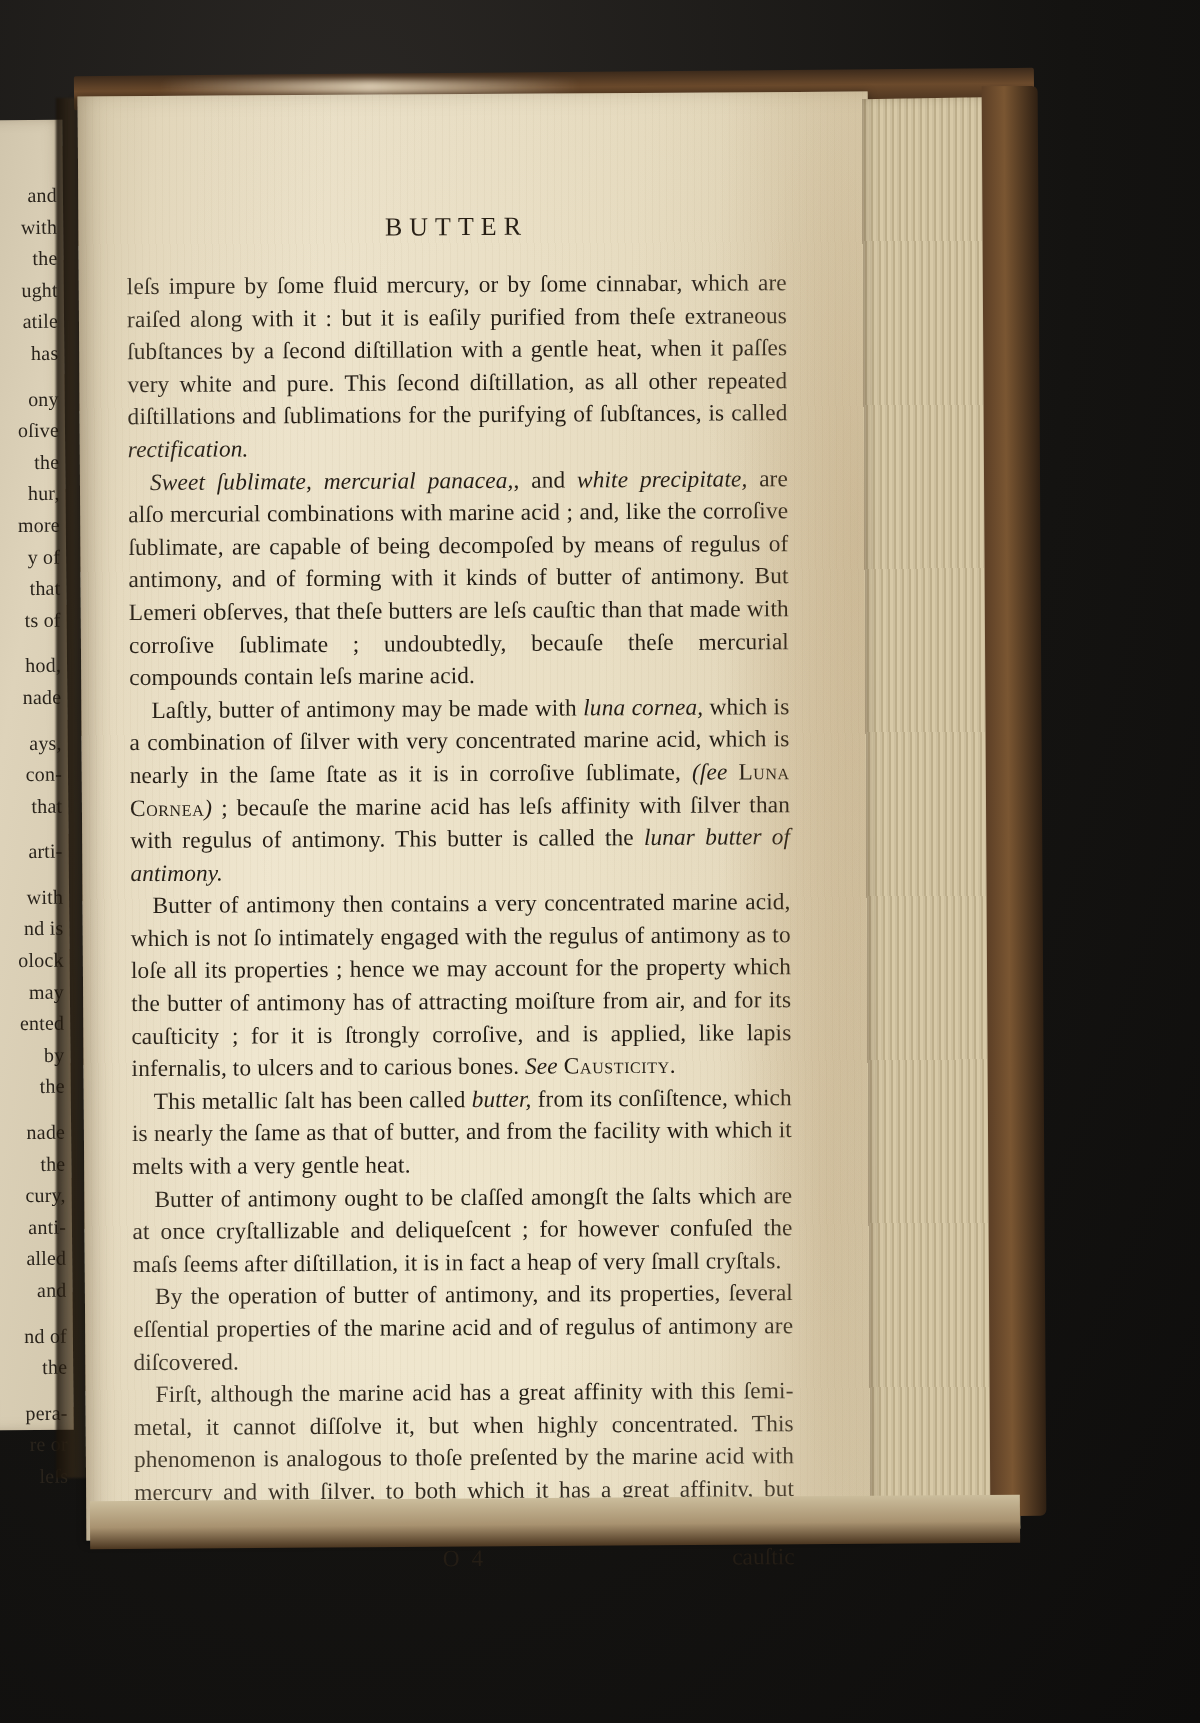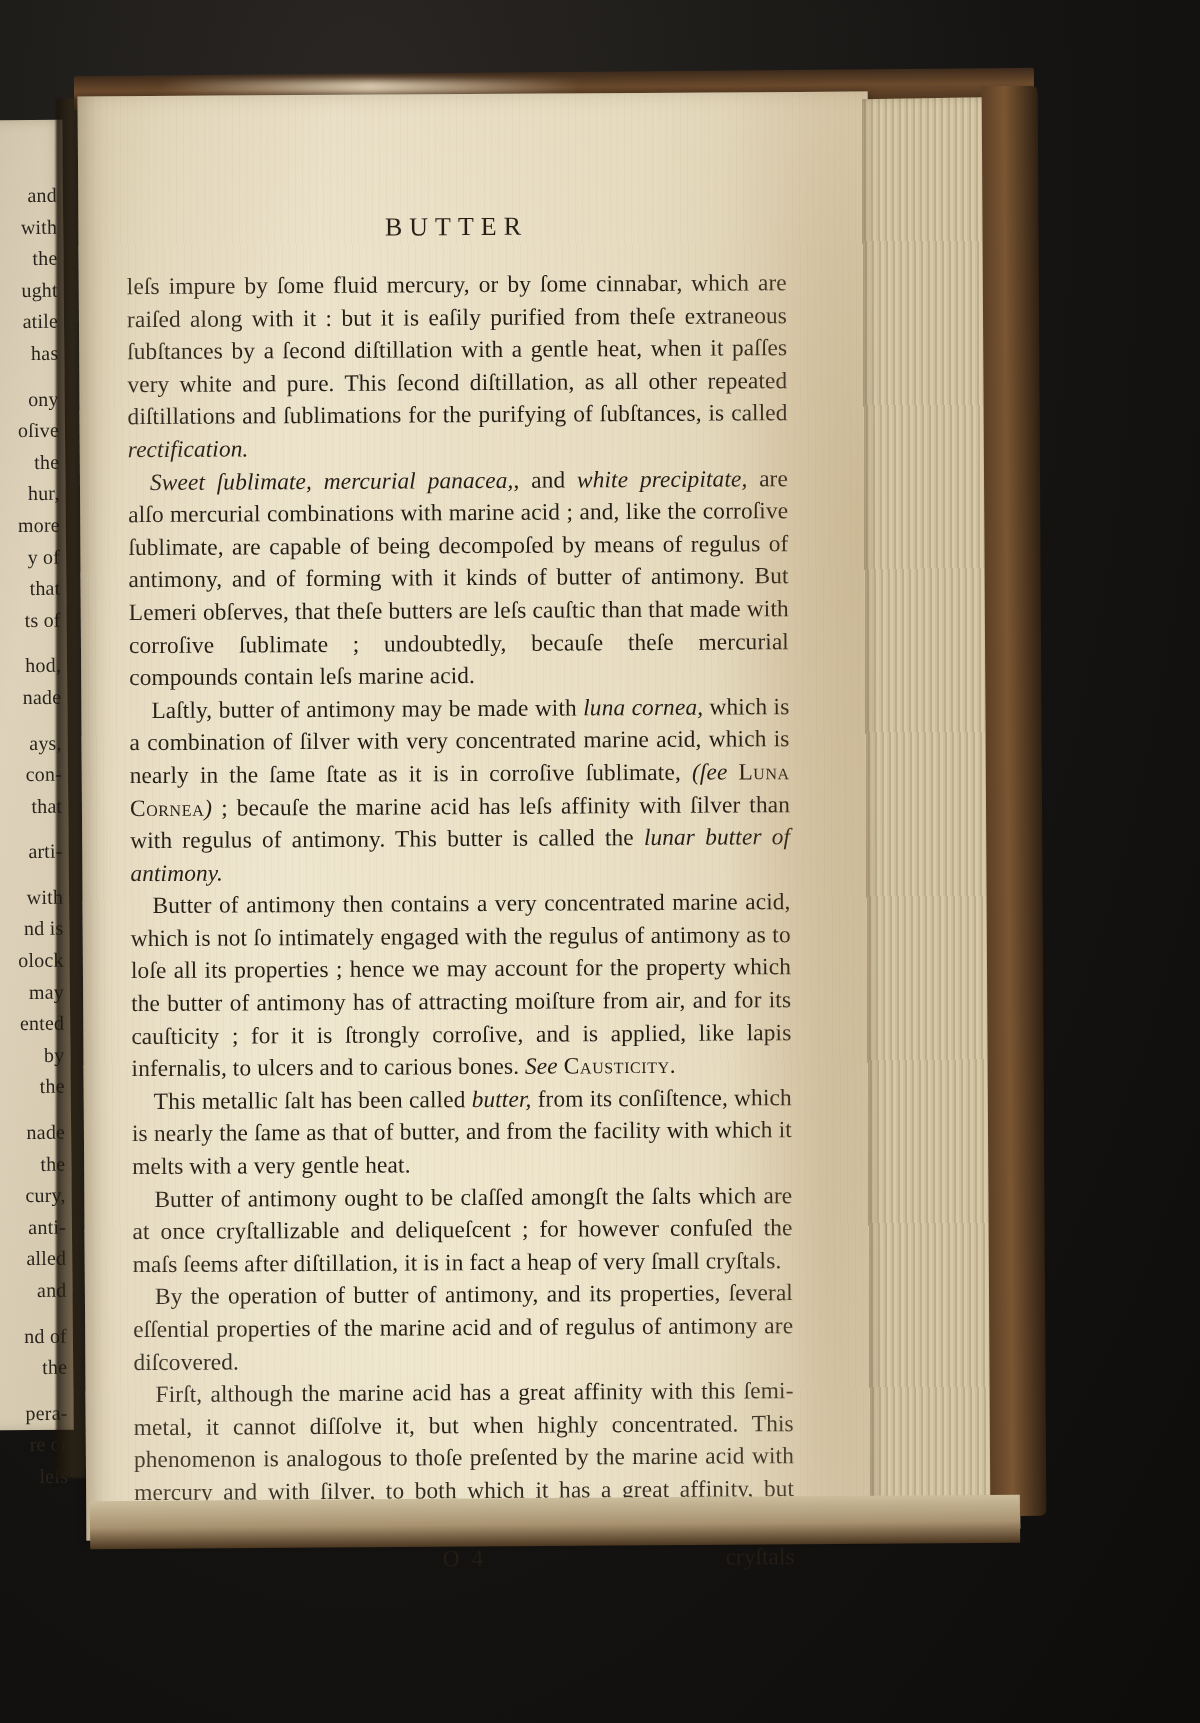--- a/index.html
+++ b/index.html
@@ -305,21 +305,21 @@
           <p class="indent"><span>Laſtly, butter of antimony may be made with </span><span class="it">luna cornea,</span><span> which is a combination of ſilver with very concentrated marine acid, which is nearly in the ſame ſtate as it is in corroſive ſublimate, </span><span class="it">(ſee </span><span class="sc">Luna Cornea</span><span class="it">)</span><span> ; becauſe the marine acid has leſs affinity with ſilver than with regulus of antimony.  This butter is called the </span><span class="it">lunar butter of antimony.</span></p>
           <p class="indent"><span>Butter of antimony then contains a very concentrated marine acid, which is not ſo intimately engaged with the regulus of antimony as to loſe all its properties ; hence we may account for the property which the butter of antimony has of attracting moiſture from air, and for its cauſticity ; for it is ſtrongly corroſive, and is applied, like lapis infernalis, to ulcers and to carious bones.  </span><span class="it">See </span><span class="sc">Causticity.</span></p>
           <p class="indent"><span>This metallic ſalt has been called </span><span class="it">butter,</span><span> from its conſiſtence, which is nearly the ſame as that of butter, and from the facility with which it melts with a very gentle heat.</span></p>
           <p class="indent"><span>Butter of antimony ought to be claſſed amongſt the ſalts which are at once cryſtallizable and deliqueſcent ; for however confuſed the maſs ſeems after diſtillation, it is in fact a heap of very ſmall cryſtals.</span></p>
           <p class="indent"><span>By the operation of butter of antimony, and its properties, ſeveral eſſential properties of the marine acid and of regulus of antimony are diſcovered.</span></p>
           <p class="indent"><span>Firſt, although the marine acid has a great affinity with this ſemi-metal, it cannot diſſolve it, but when highly concentrated.  This phenomenon is analogous to thoſe preſented by the marine acid with mercury and with ſilver, to both which it has a great affinity, but which it cannot</span></p>
         </div>
 
       <div class="footline">
         <span class="sig">O 4</span>
-        <span class="catchword">cryſtals</span>
+        <span class="catchword">cauſtic</span>
       </div>
     </div>
     <div class="ink-soften"></div>
   </div>
 
   <div class="fore-edge">
     <div class="damage"></div>
   </div>
 
   <div class="cover-right"></div>

